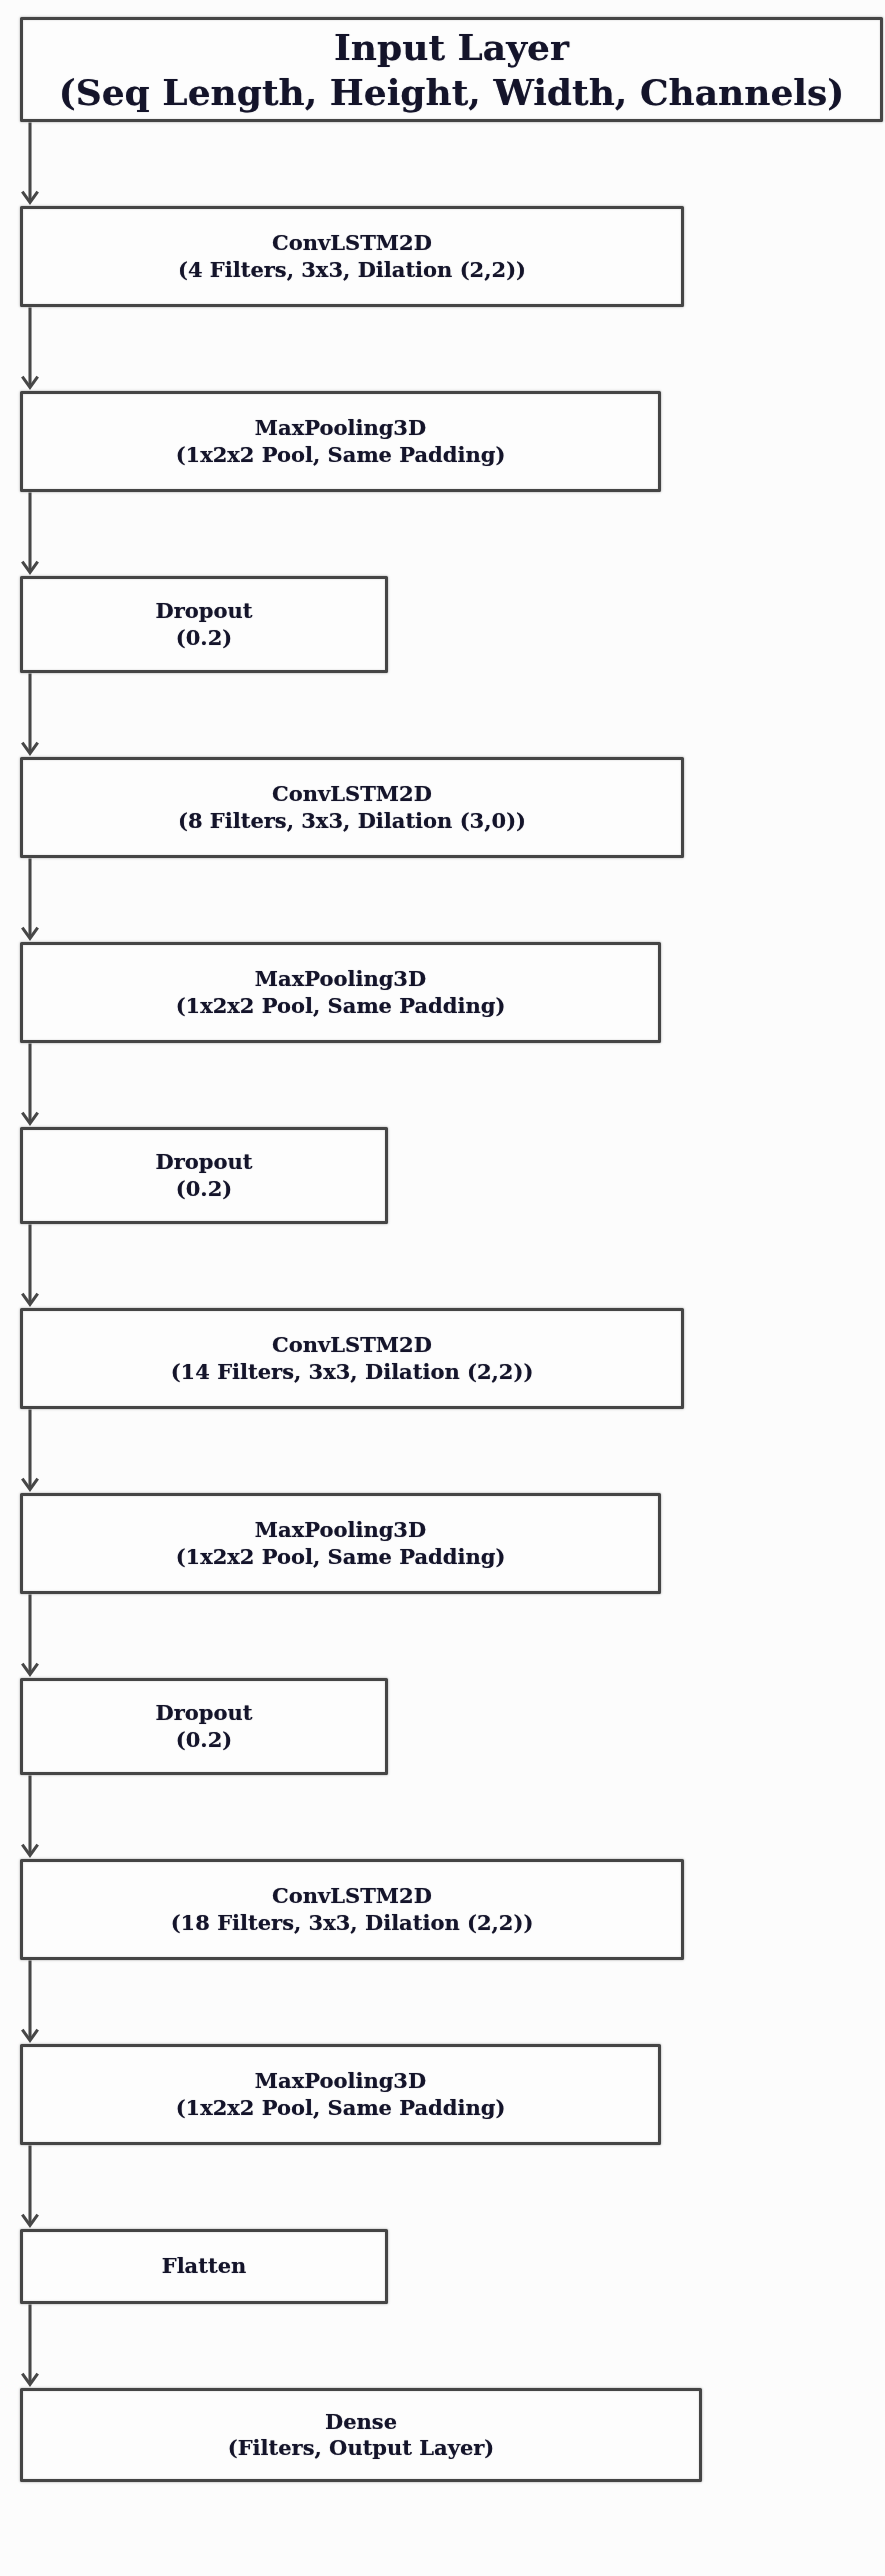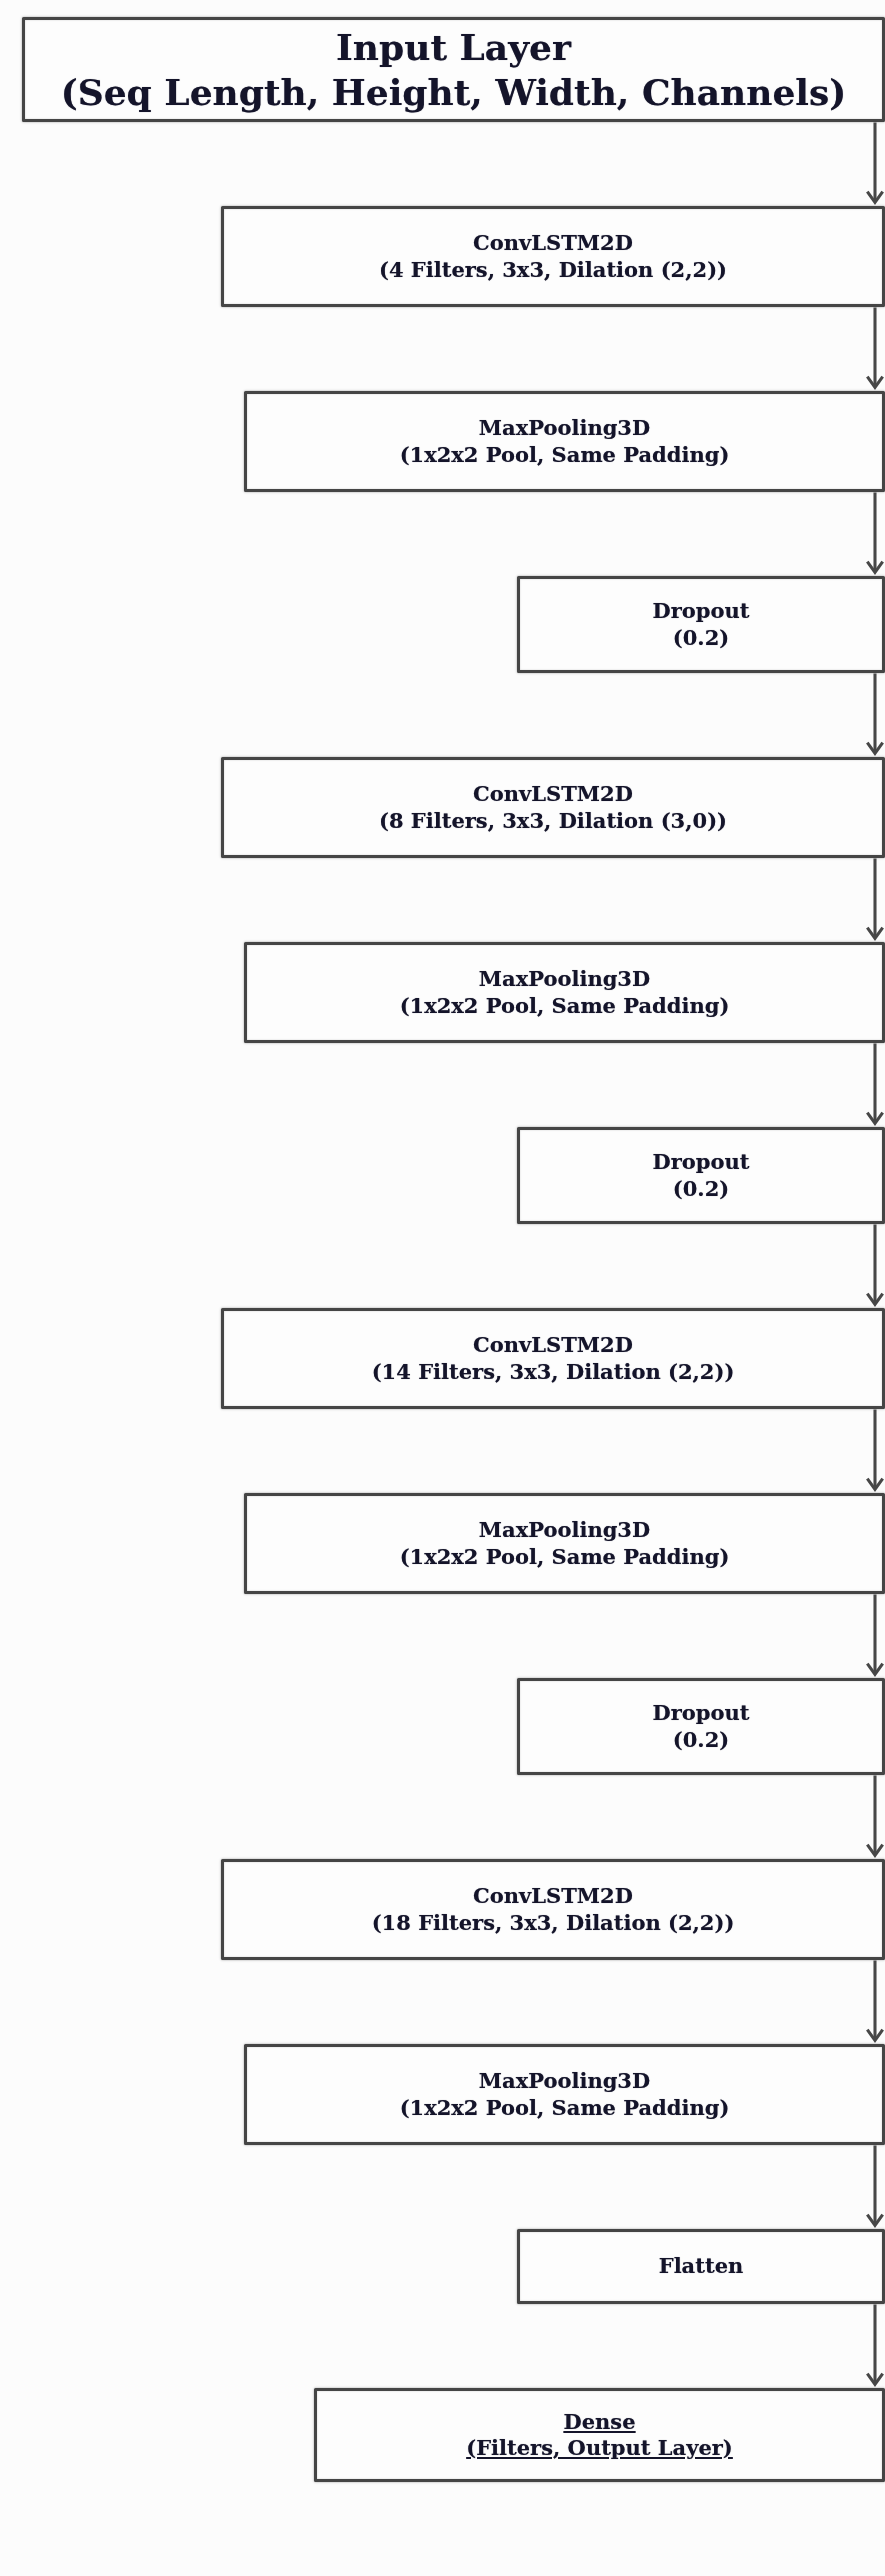--- a/index.html
+++ b/index.html
@@ -8,22 +8,23 @@
     background: #fcfcfc;
     width: 885px;
   }
   .canvas {
     width: 885px;
     height: 2576px;
     box-sizing: border-box;
     padding-top: 17px;
     display: flex;
     flex-direction: column;
-    align-items: flex-end;
+    align-items: flex-start;
     font-family: "DejaVu Serif", "Liberation Serif", serif;
+    padding-left: 20px;
   }
   .node {
     box-sizing: border-box;
     background: #fdfdfd;
     border: 3.1px solid #454545;
     border-radius: 1.6px;
     box-shadow: 0 0 2.3px rgba(40,40,40,0.45), inset 0 0 1.6px rgba(60,60,60,0.35);
     display: flex;
     flex-direction: column;
     align-items: center;
@@ -35,23 +36,23 @@
     line-height: 1.24;
     flex: 0 0 auto;
   }
   .node-title, .node-subtitle {
     white-space: nowrap;
     text-shadow: 0 0 0.8px rgba(20,20,42,0.55);
   }
   .w-input   { width: 863px; min-height: 105px; font-size: 36px; }
   .w-conv    { width: 664px;  min-height: 101px; }
   .w-pool    { width: 641px;  min-height: 101px; }
-  .w-drop    { width: 368px;  min-height: 97px; margin-left: 16px; }
+  .w-drop    { width: 368px;  min-height: 97px; }
   .w-flatten { width: 368px;  min-height: 75px;  }
-  .w-dense   { width: 571px;  min-height: 94px; text-decoration: underline; }
+  .w-dense   { width: 682px;  min-height: 94px; }
   .connector {
     flex: 0 0 auto;
     height: 84px;
     display: flex;
     align-items: stretch;
     justify-content: center;
   }
   .connector svg { display: block; }
   .connector line, .connector polyline {
     stroke: #474747;

